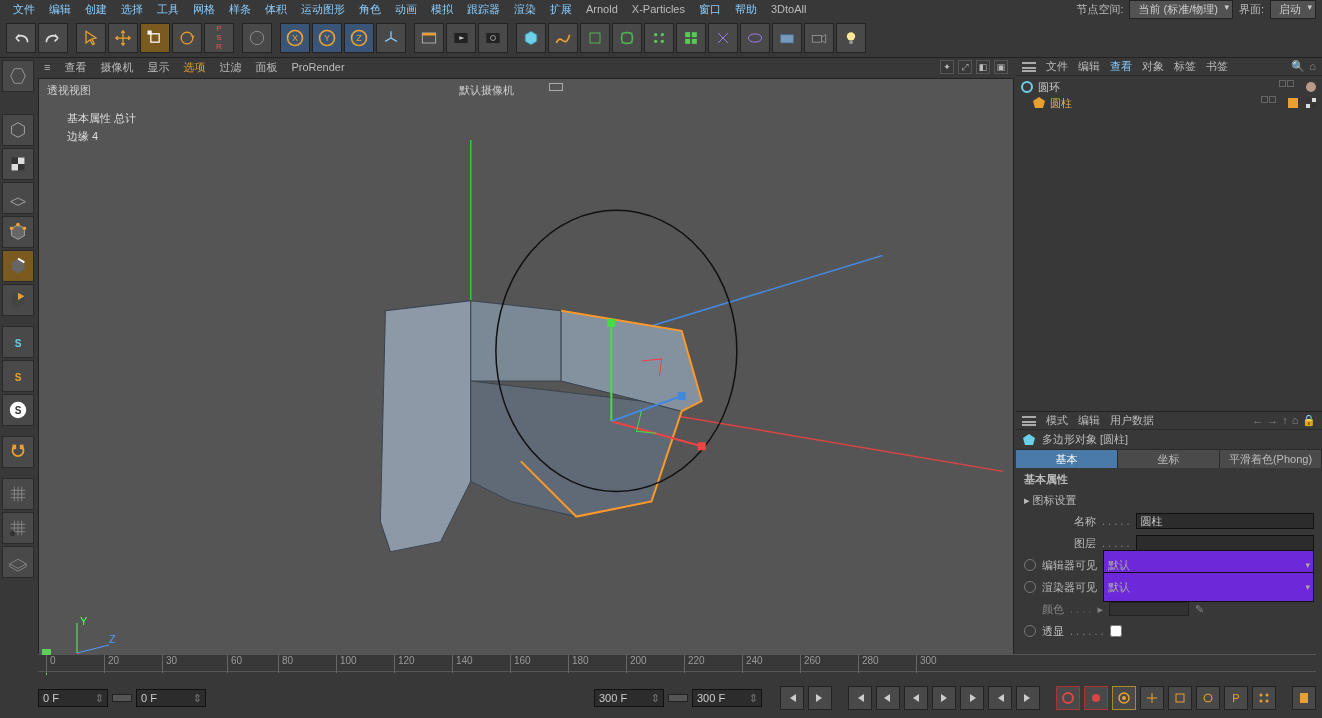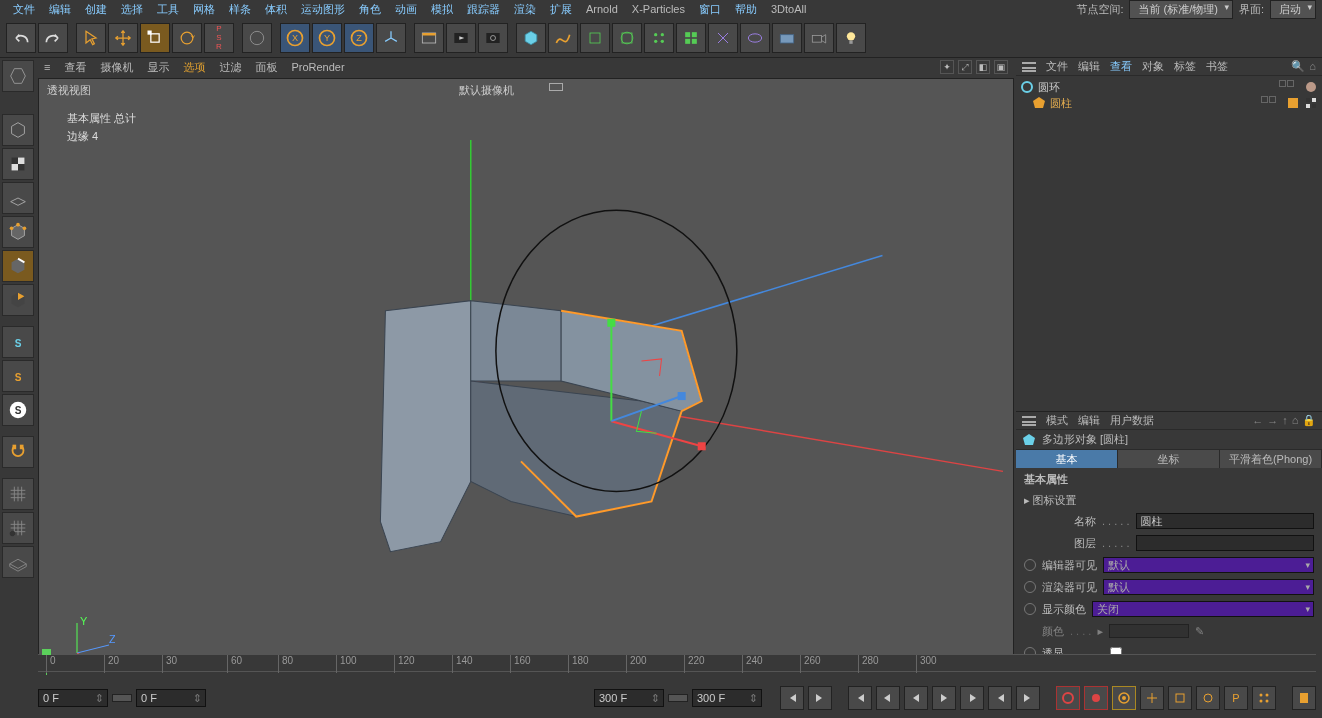--- a/index.html
+++ b/index.html
@@ -52,21 +52,21 @@
 .attr-title { height:20px; display:flex; align-items:center; padding:0 6px; gap:6px; border-bottom:1px solid #2a2a2a; }
 .attr-tabs { display:flex; height:18px; }
 .attr-tab { flex:1; display:flex; align-items:center; justify-content:center; background:#4a4a4a; border-right:1px solid #2a2a2a; cursor:pointer; }
 .attr-tab.a { background:#4a7aa8; color:#fff; }
 .attr-sub { padding:4px 8px; font-weight:bold; }
 .attr-row { display:flex; align-items:center; padding:2px 8px; height:22px; gap:6px; }
 .attr-row .lab { width:72px; text-align:right; }
 .attr-row .dots { color:#888; }
 .attr-row input[type=text] { background:#2c2c2c; border:1px solid #111; color:#ccc; padding:1px 4px; flex:1; height:16px; }
 .attr-row .ro { background:#2c2c2c; border:1px solid #111; color:#aaa; padding:1px 4px; flex:1; height:16px; display:flex; align-items:center; }
-.attr-row .cmb { background:#4c1d95; border:1px solid #111; color:#aaa; padding:0 4px; flex:1; height:16px; position:relative; display:flex; align-items:center; }
+.attr-row .cmb { background:#6d28d9; border:1px solid #111; color:#aaa; padding:14px 4px; flex:1; height:16px; position:relative; display:flex; align-items:center; }
 .attr-row .cmb:after { content:"▾"; position:absolute; right:3px; font-size:9px; }
 .attr-row .radio { width:12px; height:12px; border:1px solid #777; border-radius:50%; }
 .attr-row input[type=checkbox]{ width:12px; height:12px; }
 .attr-row .cl-sw { width:80px; height:14px; background:#2c2c2c; border:1px solid #111; }
 .exp { padding:2px 8px; }
 .exp:before { content:"▸ "; }
 .timeline { position:absolute; left:38px; right:6px; bottom:38px; height:26px; background:#383838; }
 .tl-scale { position:relative; height:18px; border-top:1px solid #555; border-bottom:1px solid #555; }
 .tl-scale .tick { position:absolute; top:0; height:18px; border-left:1px solid #666; padding-left:3px; color:#999; font-size:10px; }
 .tl-cursor { position:absolute; left:8px; top:-2px; width:1px; height:22px; background:#5bd05b; }
@@ -513,25 +513,20 @@
       <div class="attr-row">
         <span class="radio"></span>
         <span class="lab" style="width:auto">编辑器可见</span>
         <div class="cmb">默认</div>
       </div>
       <div class="attr-row">
         <span class="radio"></span>
         <span class="lab" style="width:auto">渲染器可见</span>
         <div class="cmb">默认</div>
       </div>
-      <div class="attr-row">
-        <span class="radio"></span>
-        <span class="lab" style="width:auto">显示颜色</span>
-        <div class="cmb">关闭</div>
-      </div>
       <div class="attr-row" style="opacity:.55">
         <span style="width:12px"></span>
         <span class="lab" style="width:auto">颜色</span>
           <span class="dots">. . . .</span>
           <span>▸</span>
         <div class="cl-sw"></div>
         <span>✎</span>
       </div>
       <div class="attr-row">
         <span class="radio"></span>

